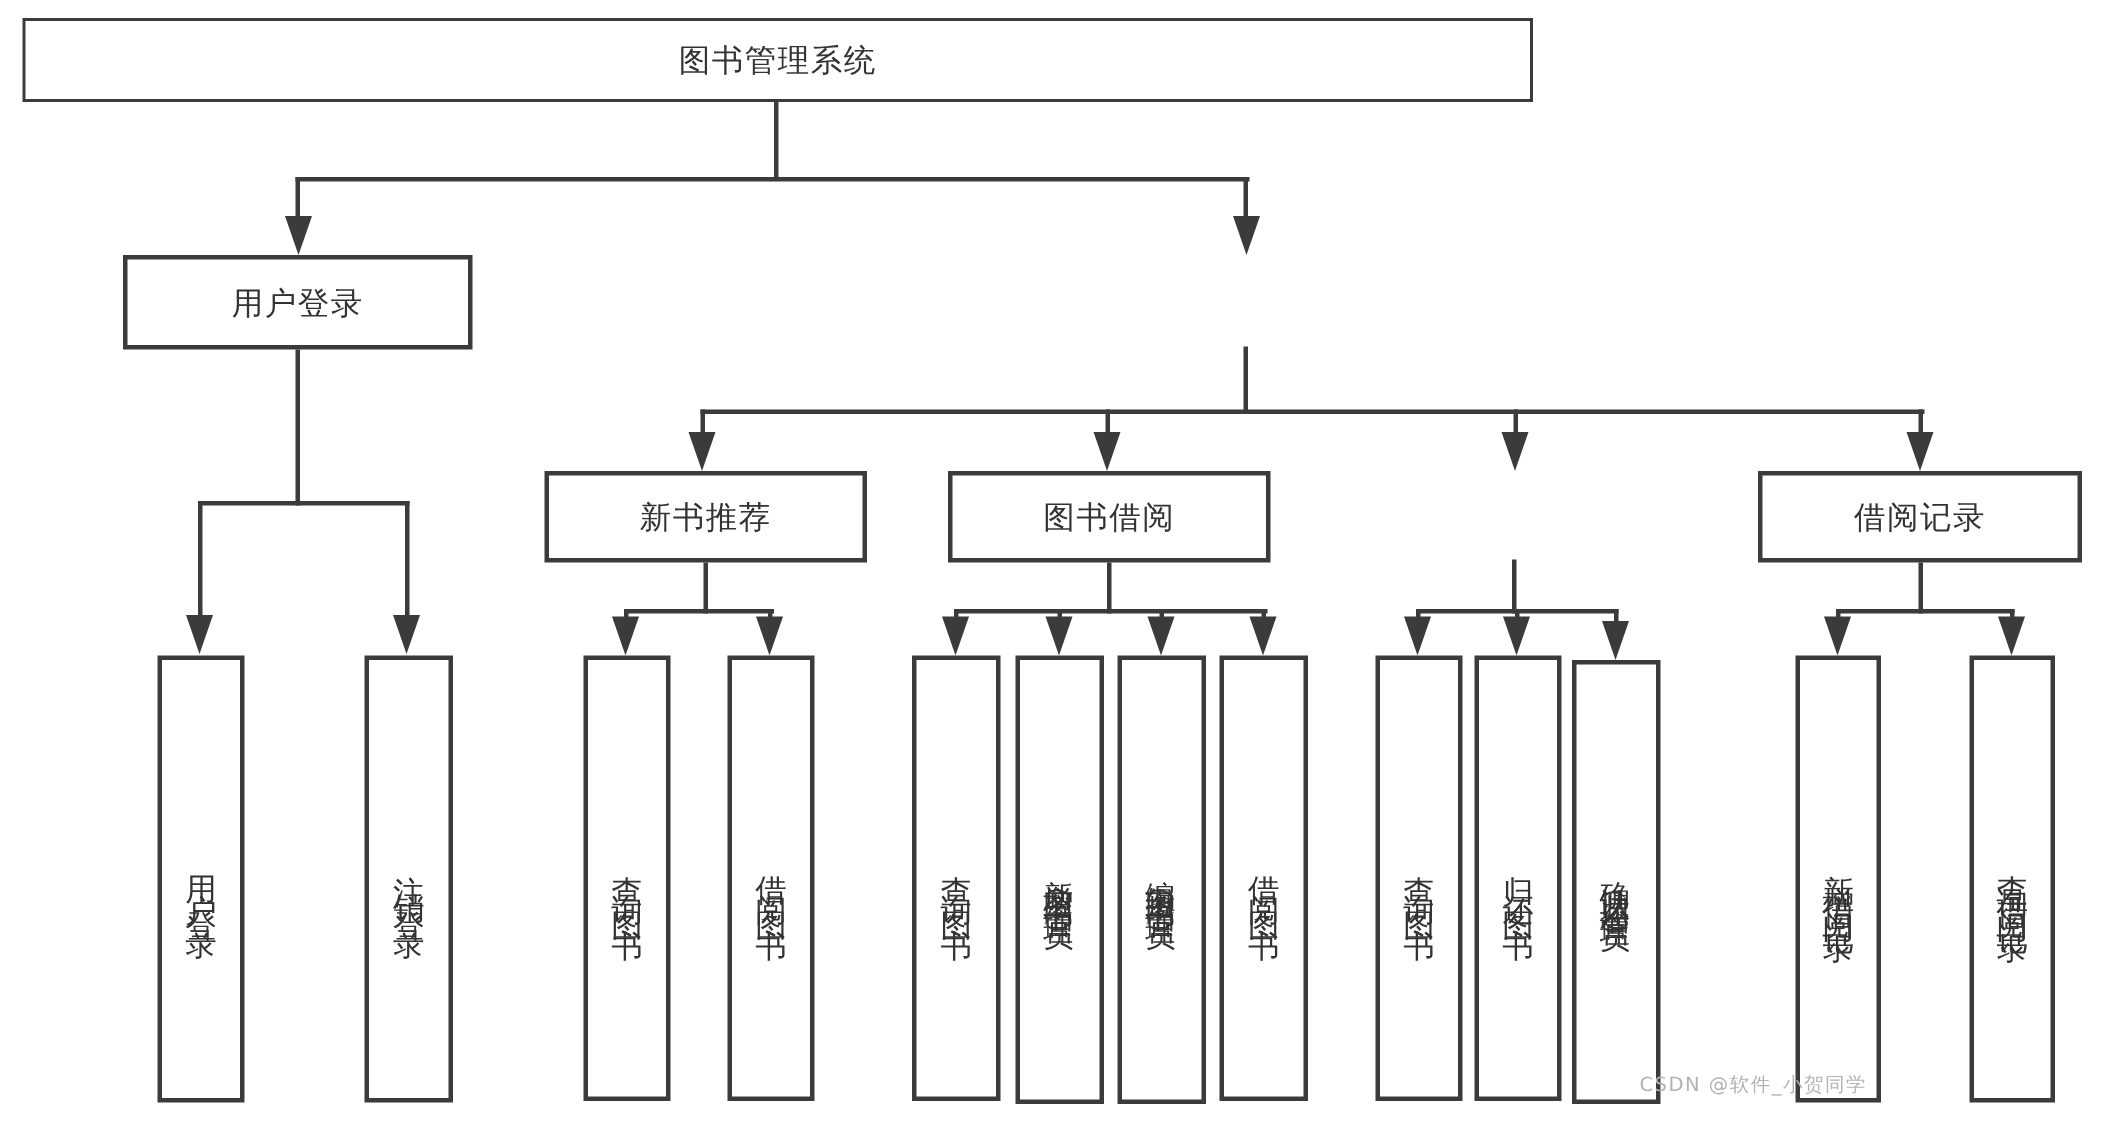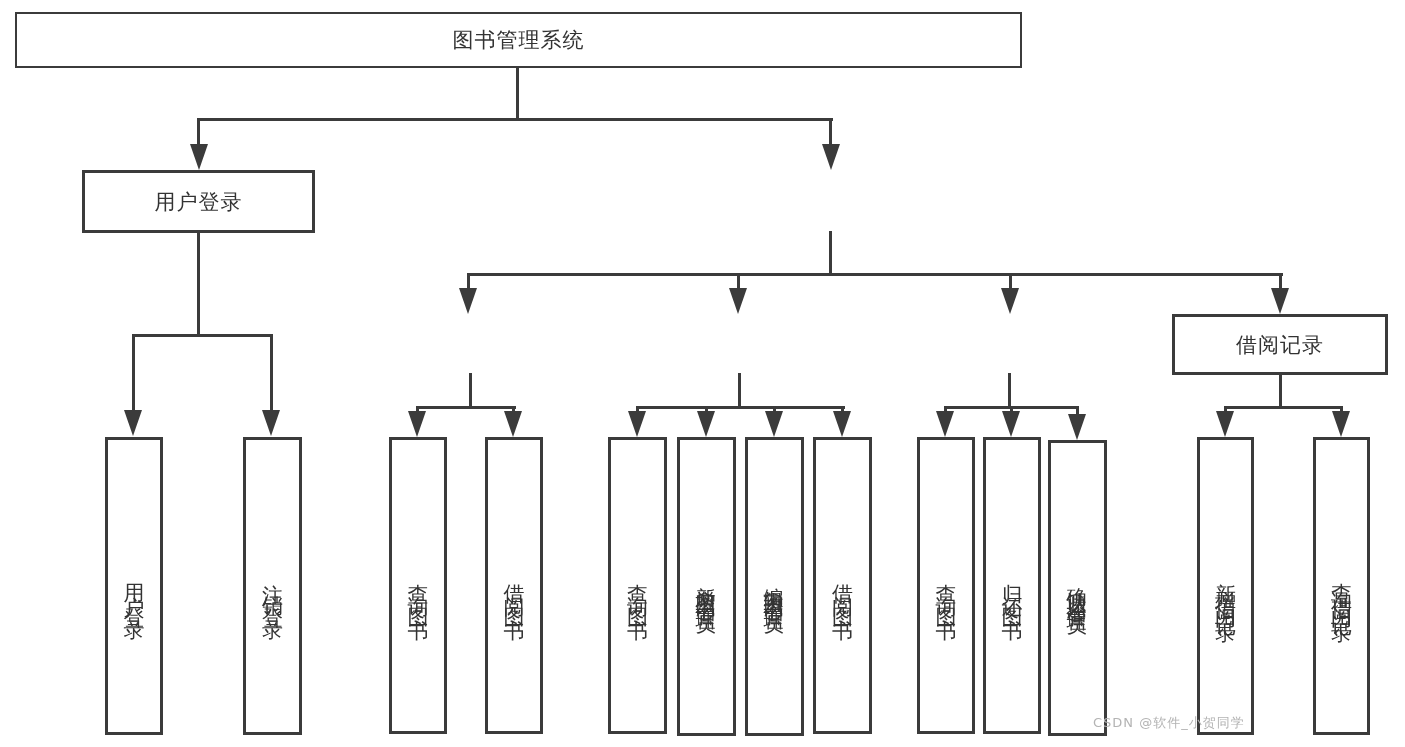--- a/index.html
+++ b/index.html
@@ -152,20 +152,26 @@
   </div>
 
   <div class="hbox root" style="left:15px; top:12px; width:1007px; height:56px;">
     <span>图书管理系统</span>
   </div>
 
   <div class="hbox" style="left:82px; top:170px; width:233px; height:63px;">
     <span>用户登录</span>
   </div>
 
+  <div class="hbox" style="left:363px; top:314px; width:215px; height:61px;">
+    <span>新书推荐</span>
+  </div>
+  <div class="hbox" style="left:632px; top:314px; width:215px; height:61px;">
+    <span>图书借阅</span>
+  </div>
   <div class="hbox" style="left:1172px; top:314px; width:216px; height:61px;">
     <span>借阅记录</span>
   </div>
 
   <div class="vbox" style="left:105px; top:437px; width:58px; height:298px;">
     <span class="vtext">用户登录</span>
   </div>
   <div class="vbox" style="left:243px; top:437px; width:59px; height:298px;">
     <span class="vtext">注销登录</span>
   </div>

